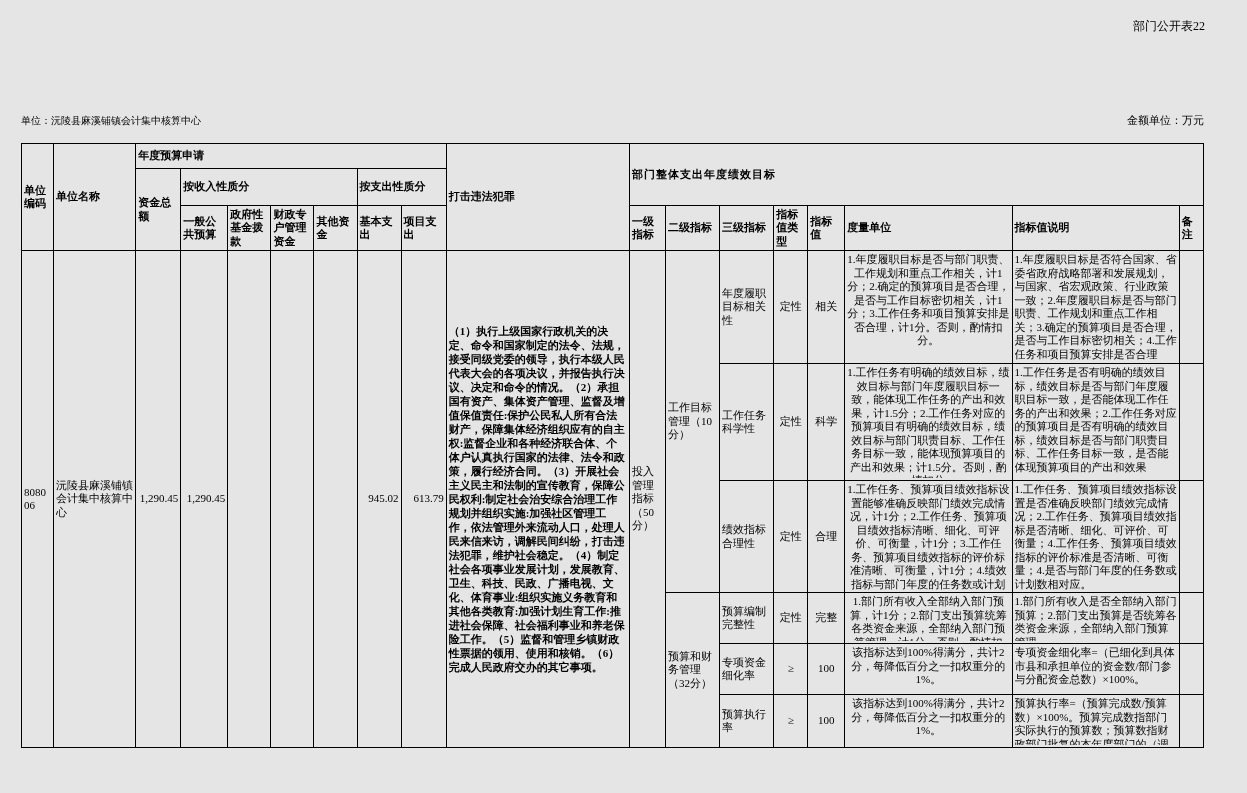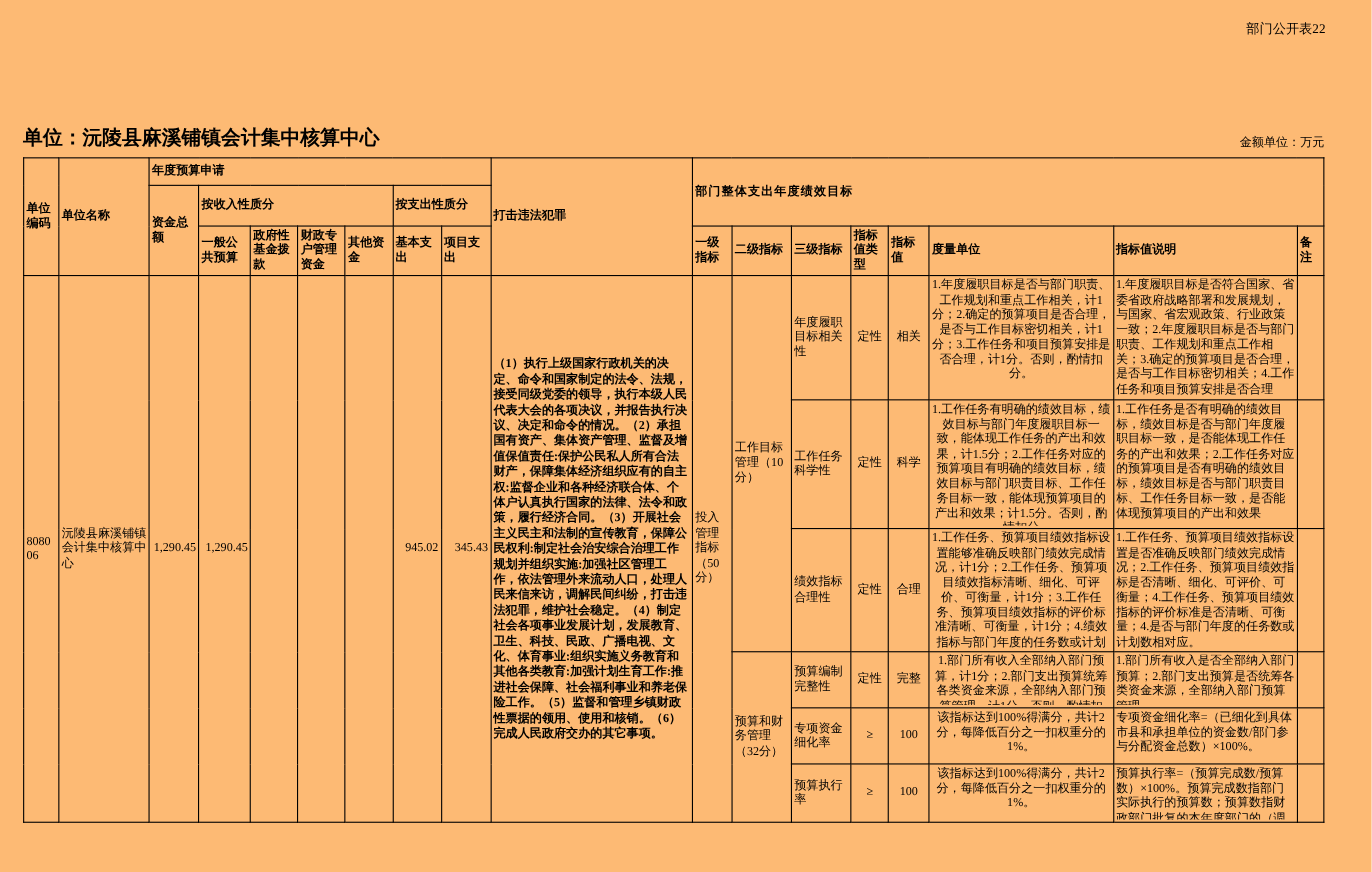--- a/index.html
+++ b/index.html
@@ -1,24 +1,24 @@
 <!DOCTYPE html>
 <html><head>
 <meta charset="utf-8">
 <style>
   html,body{margin:0;padding:0;background:#fff;}
   body{width:1247px;height:793px;position:relative;color:#000;
        font-family:"Liberation Serif","DejaVu Serif",serif;}
-  .page{position:absolute;inset:0;background:#fdba74;}
+  .page{position:absolute;inset:0;background:#e5e5e5;}
   .corner{position:absolute;top:18px;right:42px;font-size:12px;}
   .title{position:absolute;top:48px;left:0;width:100%;text-align:center;
          font-size:21px;font-weight:bold;letter-spacing:1px;margin:0;}
   .meta{position:absolute;top:113px;left:21px;width:1183px;display:flex;
         justify-content:space-between;align-items:flex-end;}
-  .meta .unit{font-size:18px;font-weight:bold;text-align:center;}
+  .meta .unit{font-size:10px;font-weight:normal;text-align:center;}
   .meta .amount{font-size:11px;}
   table.grid{position:absolute;top:143px;left:21px;width:1183px;
              border-collapse:collapse;table-layout:fixed;}
   .grid td{border:1px solid #000;padding:1px 2px;font-size:11px;line-height:13.5px;
            vertical-align:middle;overflow:hidden;word-wrap:break-word;}
   .th{text-align:left;font-weight:bold;font-size:11.5px;line-height:14px;padding:1px 1px;}
   .th-big{font-size:15px;letter-spacing:1px;}
   tr.h1{height:25px;} tr.h2{height:37px;} tr.h3{height:45px;}
   tr.r1{height:113px;} tr.r2{height:117px;} tr.r3{height:112px;}
   tr.r4{height:51px;} tr.r5{height:51px;} tr.r6{height:53px;}
@@ -99,21 +99,21 @@
 
     <tr class="r1">
       <td rowspan="6" class="code">808006</td>
       <td rowspan="6" class="lname">沅陵县麻溪铺镇会计集中核算中心</td>
       <td rowspan="6" class="num">1,290.45</td>
       <td rowspan="6" class="num">1,290.45</td>
       <td rowspan="6" class="num"></td>
       <td rowspan="6" class="num"></td>
       <td rowspan="6" class="num"></td>
       <td rowspan="6" class="num">945.02</td>
-      <td rowspan="6" class="num">345.43</td>
+      <td rowspan="6" class="num">613.79</td>
       <td rowspan="6" class="target-cell">
         <div class="tgt">（1）执行上级国家行政机关的决定、命令和国家制定的法令、法规，接受同级党委的领导，执行本级人民代表大会的各项决议，并报告执行决议、决定和命令的情况。（2）承担国有资产、集体资产管理、监督及增值保值责任:保护公民私人所有合法财产，保障集体经济组织应有的自主权:监督企业和各种经济联合体、个体户认真执行国家的法律、法令和政策，履行经济合同。（3）开展社会主义民主和法制的宣传教育，保障公民权利:制定社会治安综合治理工作规划并组织实施:加强社区管理工作，依法管理外来流动人口，处理人民来信来访，调解民间纠纷，打击违法犯罪，维护社会稳定。（4）制定社会各项事业发展计划，发展教育、卫生、科技、民政、广播电视、文化、体育事业:组织实施义务教育和其他各类教育:加强计划生育工作:推进社会保障、社会福利事业和养老保险工作。（5）监督和管理乡镇财政性票据的领用、使用和核销。（6）完成人民政府交办的其它事项。</div>
       </td>
       <td rowspan="6" class="lv">投入管理指标（50分）</td>
       <td rowspan="3" class="lv">工作目标管理（10分）</td>
       <td class="lv">年度履职目标相关性</td>
       <td class="ctr">定性</td>
       <td class="ctr">相关</td>
       <td class="measure">
         <div class="clip chA">1.年度履职目标是否与部门职责、工作规划和重点工作相关，计1分；2.确定的预算项目是否合理，是否与工作目标密切相关，计1分；3.工作任务和项目预算安排是否合理，计1分。否则，酌情扣分。</div>

